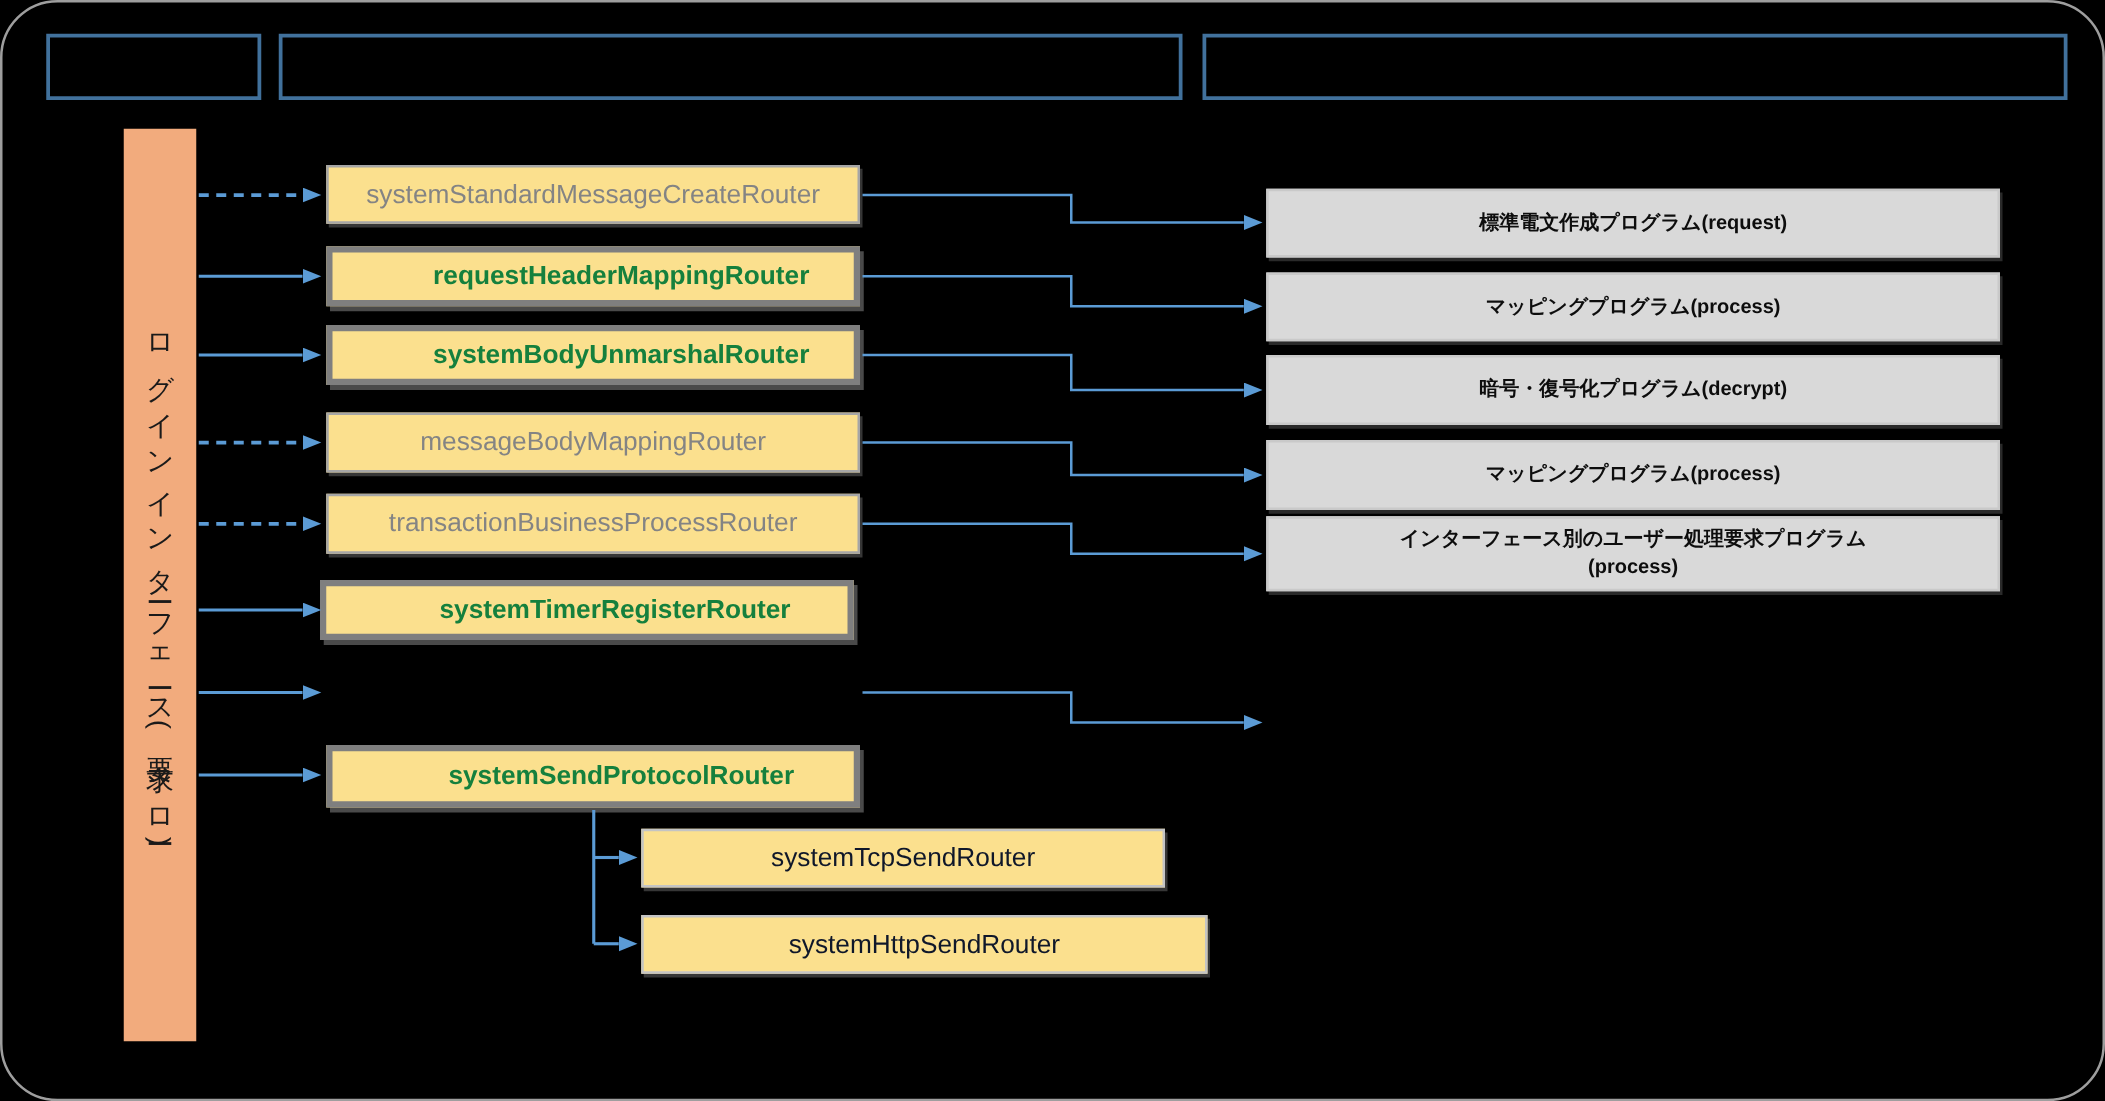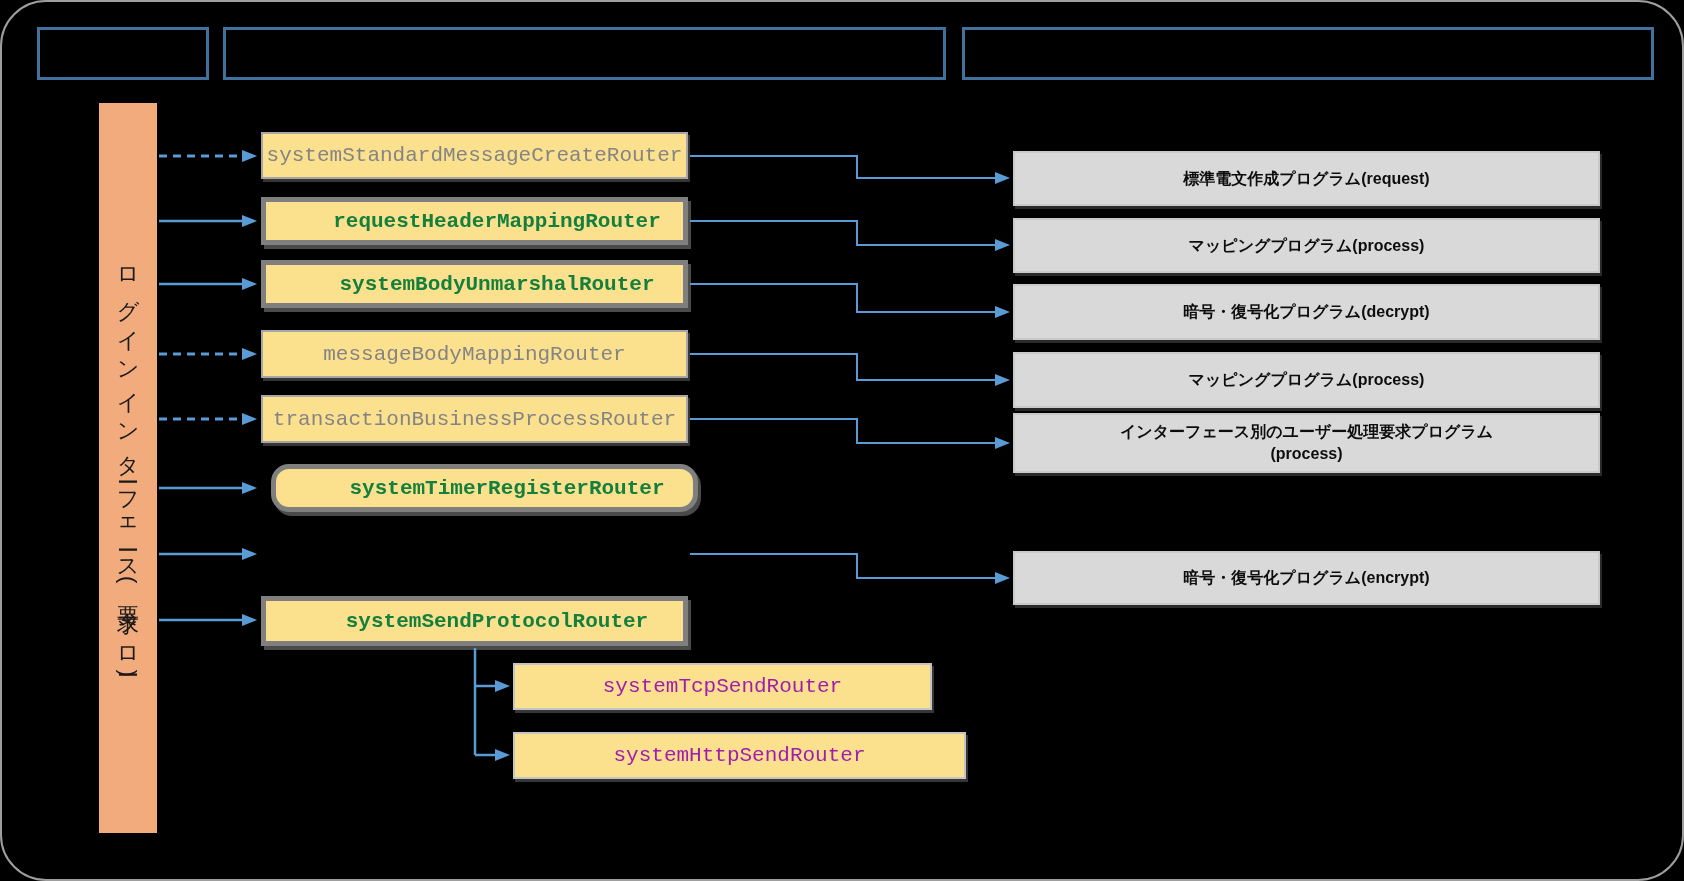--- a/index.html
+++ b/index.html
@@ -27,38 +27,37 @@
     font-size:22px;
     letter-spacing:6px;
     color:#1a1a1a;
   }
   
   .router{
     background:#FBE08E;
     display:flex;align-items:center;justify-content:center;
     font-size:21px;
     text-align:right;
-    font-family:Liberation Mono, monospace;
   }
   .router.bold{
     border:5px solid #7F7F7F;
     color:#15803d;
     font-weight:bold;
     box-shadow:3px 4px 0 rgba(135,135,135,.55);
     padding-left:45px;
   }
   .router.dim{
     border:2px solid #A6A6A6;
     color:#848484;
     font-weight:normal;
     box-shadow:2px 3px 0 rgba(135,135,135,.4);
   }
   .router.sub{
     border:2px solid #C4C4C4;
-    color:#a21caf;
+    color:#0f172a;
     font-weight:normal;
     box-shadow:2px 3px 0 rgba(135,135,135,.4);
   }
   
   .program{
     background:#D9D9D9;
     border:2px solid #C9C9C9;
     display:flex;align-items:center;justify-content:center;
     font-size:16px;
     font-weight:bold;
@@ -91,21 +90,21 @@
     </div>
   <div class="abs router bold" style="left:259px;top:258px;width:427px;height:48px;">
     <span>systemBodyUnmarshalRouter</span>
     </div>
   <div class="abs router dim" style="left:259px;top:328px;width:427px;height:48px;">
     <span>messageBodyMappingRouter</span>
     </div>
   <div class="abs router dim" style="left:259px;top:393px;width:427px;height:48px;">
     <span>transactionBusinessProcessRouter</span>
     </div>
-  <div class="abs router bold" style="left:269px;top:462px;width:427px;height:48px;border-radius:18px;">
+  <div class="abs router bold" style="left:254px;top:462px;width:427px;height:48px;">
     <span>systemTimerRegisterRouter</span>
     </div>
   <div class="abs router bold" style="left:259px;top:594px;width:427px;height:50px;">
     <span>systemSendProtocolRouter</span>
     </div>
 
   <div class="abs router sub" style="left:511px;top:661px;width:419px;height:47px;">
     <span>systemTcpSendRouter</span>
     </div>
   <div class="abs router sub" style="left:511px;top:730px;width:453px;height:47px;">
@@ -116,22 +115,20 @@
     <span>標準電文作成プログラム(request)</span></div>
   <div class="abs program" style="left:1011px;top:216px;width:587px;height:55px;">
     <span>マッピングプログラム(process)</span></div>
   <div class="abs program" style="left:1011px;top:282px;width:587px;height:56px;">
     <span>暗号・復号化プログラム(decrypt)</span></div>
   <div class="abs program" style="left:1011px;top:350px;width:587px;height:56px;">
     <span>マッピングプログラム(process)</span></div>
   <div class="abs program" style="left:1011px;top:411px;width:587px;height:60px;">
     <span>インターフェース別のユーザー処理要求プログラム
 (process)</span></div>
-  <div class="abs program" style="left:1011px;top:549px;width:587px;height:54px;">
-    <span>暗号・復号化プログラム(encrypt)</span></div>
 
   <svg class="wires" width="1684" height="881" viewBox="0 0 1684 881">
     <defs>
       <marker id="arr" markerUnits="userSpaceOnUse" markerWidth="16" markerHeight="13" refX="0" refY="6" orient="auto">
         <path d="M0,0 L15,6 L0,12 Z" fill="#5B9BD5"></path>
       </marker>
     </defs>
 
     <path d="M157 154 H240" stroke="#5B9BD5" stroke-width="3" fill="none" stroke-dasharray="8 6" marker-end="url(#arr)"></path>
     <path d="M157 219 H240" stroke="#5B9BD5" stroke-width="2.5" fill="none" marker-end="url(#arr)"></path>

